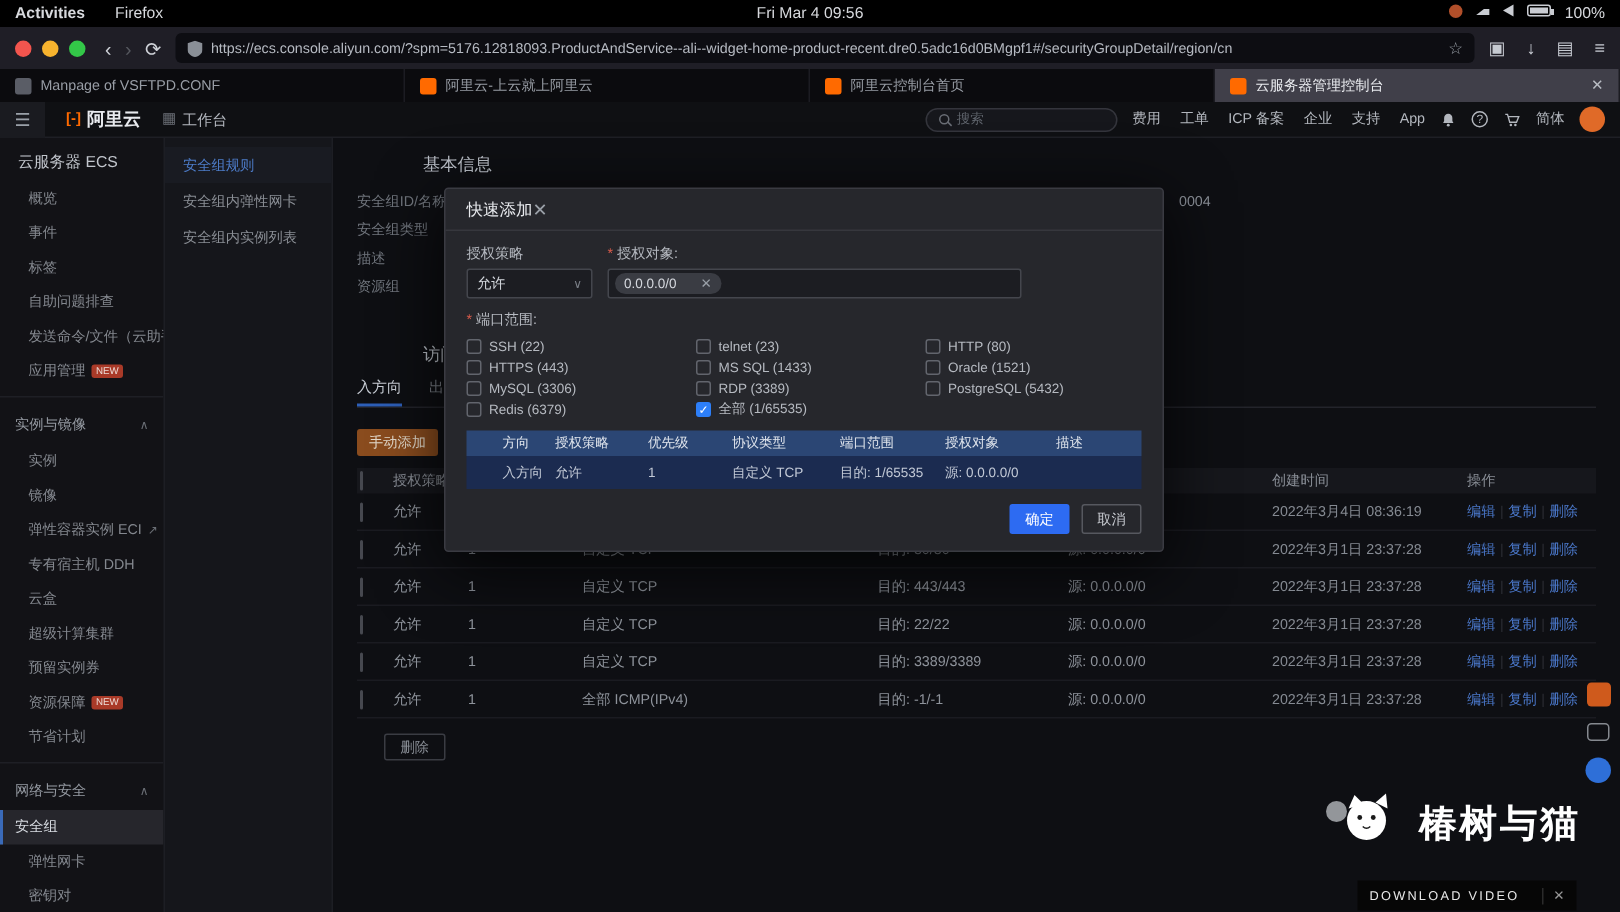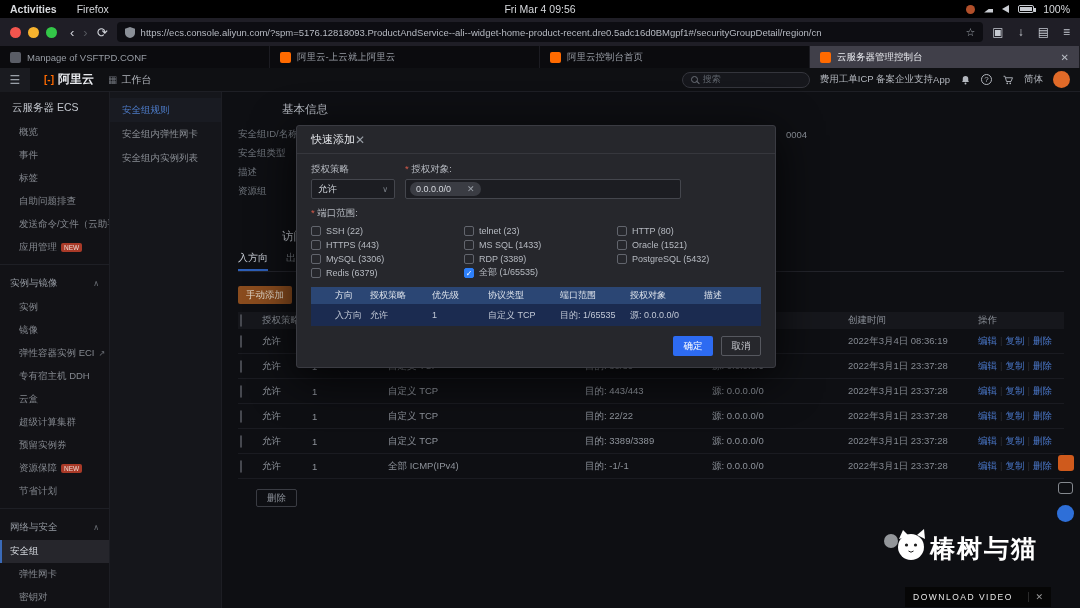--- a/index.html
+++ b/index.html
@@ -5,21 +5,21 @@
   * { margin:0; padding:0; box-sizing:border-box; }
   html,body { background:#000; }
   body { width:1080px; height:608px; font-family:"Liberation Sans","DejaVu Sans",sans-serif; }
   #root { position:relative; width:1080px; height:608px; background:#0e0f13; overflow:hidden; }
 
   
   .sysbar { height:18px; background:#000; display:flex; align-items:center; color:#d7d9dd; font-size:10.5px; padding:0 10px; position:relative; }
   .sysbar .sleft { display:flex; gap:20px; }
   .sysbar .activities { font-weight:700; }
   .sysbar .sclock { position:absolute; left:50%; transform:translateX(-50%); }
-  .sysbar .sright { margin-left:auto; display:flex; align-items:center; gap:9px; }
+  .sysbar .sright { margin-left:auto; display:flex; gap:9px; }
   .sys-dot { width:9px; height:9px; border-radius:50%; background:#b14f2a; }
   .sys-vol { width:0; height:0; border-top:4px solid transparent; border-bottom:4px solid transparent; border-right:7px solid #c9ccd2; }
   .sys-net { width:9px; height:7px; background:linear-gradient(to top,#c9ccd2 60%,transparent 60%); clip-path:polygon(0 100%,100% 0,100% 100%); }
   .battery { width:16px; height:8px; border:1px solid #c9ccd2; border-radius:2px; position:relative; }
   .battery:after { content:""; position:absolute; inset:1px; background:#c9ccd2; }
   .battery:before { content:""; position:absolute; right:-3px; top:2px; width:2px; height:4px; background:#c9ccd2; }
 
   
   .chrome { height:28px; background:#1f1e26; display:flex; align-items:center; padding:0 10px; gap:9px; }
   .dots { display:flex; gap:7px; margin-right:4px; }
@@ -45,21 +45,21 @@
   .appheader { height:24px; background:#0f1013; display:flex; align-items:center; border-bottom:1px solid #1e1f25; padding-right:10px; gap:10px; }
   .burger { width:30px; height:24px; background:#1a1b20; color:#9aa0a8; display:flex; align-items:center; justify-content:center; font-size:12px; flex:none; }
   .logo { display:flex; align-items:center; gap:4px; padding:0 4px; font-size:12px; font-weight:700; color:#e8eaee; white-space:nowrap; }
   .logomark { color:#ff6a00; font-weight:700; font-size:10px; }
   .workbench { font-size:10px; color:#b3b7be; display:flex; gap:4px; align-items:center; white-space:nowrap; }
   .hspacer { flex:1; }
   .searchbox { width:128px; height:16px; border:1px solid #34353c; background:#16171c; border-radius:8px; display:flex; align-items:center; padding:0 8px; gap:5px; flex:none; }
   .mag { width:7px; height:7px; border:1px solid #6a6e76; border-radius:50%; position:relative; flex:none; }
   .mag:after { content:""; position:absolute; width:4px; height:1px; background:#6a6e76; transform:rotate(45deg); right:-3px; bottom:-1px; }
   .searchtext { font-size:9px; color:#5f646c; }
-  .topnav { display:flex; font-size:9.5px; color:#b3b7be; align-items:center; white-space:nowrap; }
+  .topnav { display:flex; gap:13px; font-size:9.5px; color:#b3b7be; align-items:center; white-space:nowrap; }
   .topicons { display:flex; gap:10px; align-items:center; color:#b3b7be; }
   .qicon { width:11px; height:11px; border:1px solid #b3b7be; border-radius:50%; font-size:8px; line-height:10px; text-align:center; display:inline-block; }
   .locale { font-size:9.5px; color:#b3b7be; white-space:nowrap; }
   .avatar { width:17px; height:17px; border-radius:50%; background:#e06a28; flex:none; }
 
   
   .mainrow { display:flex; height:516px; }
 
   .sidebar { width:110px; background:#121216; border-right:1px solid #1d1e24; font-size:9.5px; color:#84888f; flex:none; overflow:hidden; }
   .sbtitle { padding:9px 12px 6px; font-size:10.5px; color:#c2c6cd; white-space:nowrap; }
@@ -127,21 +127,21 @@
   .ptrow { height:22px; background:#1b2b50; color:#c2c9d6; font-size:9px; }
   .mfoot { margin-top:10px; display:flex; justify-content:flex-end; gap:8px; }
   .btn-ok { width:40px; height:20px; background:#2d6bf2; color:#fff; border-radius:2px; display:flex; align-items:center; justify-content:center; font-size:9.5px; }
   .btn-cancel { width:40px; height:20px; border:1px solid #56585f; color:#c9ccd2; border-radius:2px; display:flex; align-items:center; justify-content:center; font-size:9.5px; background:transparent; }
 
   
   .floaters { position:absolute; right:6px; top:455px; display:flex; flex-direction:column; gap:11px; align-items:center; z-index:40; }
   .fl-promo { width:16px; height:16px; background:#cf5a1c; border-radius:3px; }
   .fl-chat { width:15px; height:12px; border:1.5px solid #85898f; border-radius:3px; }
   .fl-service { width:17px; height:17px; border-radius:50%; background:#2e6fd8; }
-  .watermark { position:absolute; left:882px; top:528px; z-index:70; display:flex; align-items:center; gap:4px; }
+  .watermark { position:absolute; left:882px; top:528px; z-index:70; display:flex; align-items:center; gap:20px; }
   .wmtext { font-size:25px; font-weight:700; color:#fff; letter-spacing:2px; white-space:nowrap; }
   .dlbar { position:absolute; left:905px; top:587px; width:146px; height:20px; background:#060606; z-index:70; display:flex; align-items:center; justify-content:space-between; padding:0 8px; }
   .dltext { font-size:8.5px; color:#e8e8e8; letter-spacing:1.5px; white-space:nowrap; }
   .dlx { color:#9a9a9a; font-size:9px; border-left:1px solid #2a2a2a; padding-left:6px; }
 </style>
 </head>
 <body>
 
 <div id="root">
 

